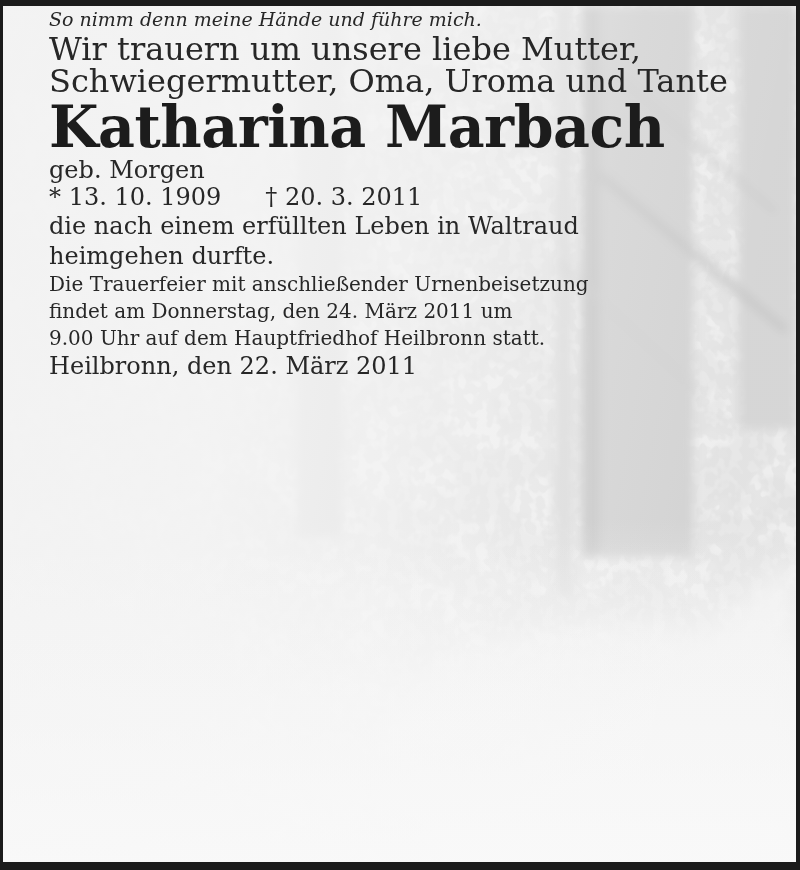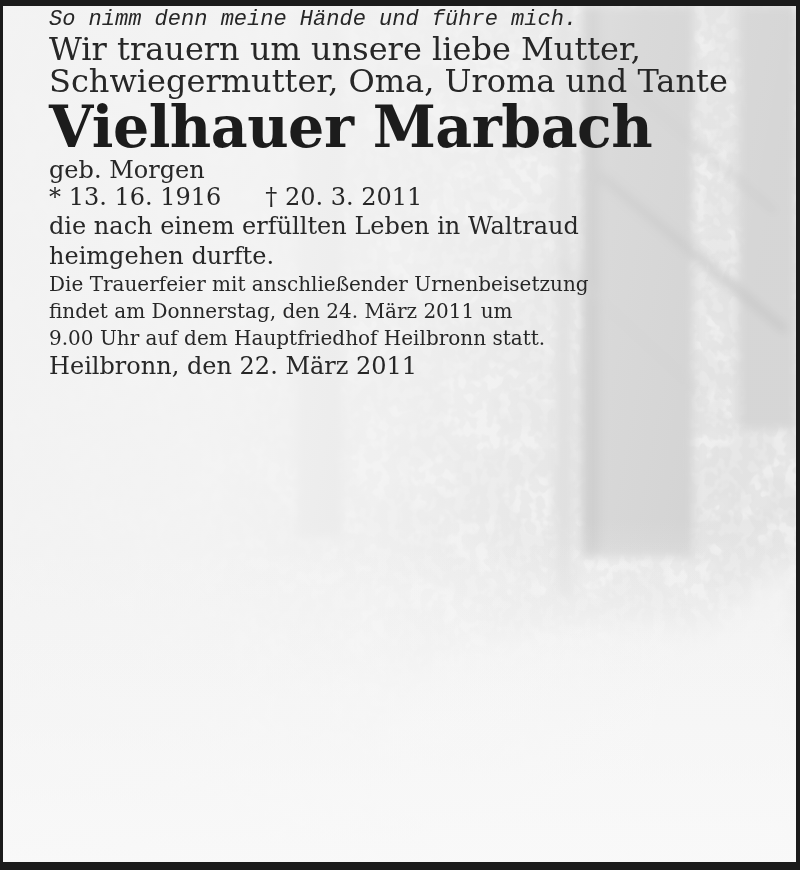--- a/index.html
+++ b/index.html
@@ -36,23 +36,22 @@
         rgba(252,252,252,0.02) 85%);
   }
   .content{
     position:absolute;left:46px;right:36px;top:0;
   }
   .content p, .content h1{margin:0;}
   .multiline{white-space:pre-line;}
   .quote{
     margin-top:37px;
     font-style:italic;
-    font-size:22px;line-height:27px;
+    font-size:19px;line-height:27px;
     color:var(--text);
-    font-family:Liberation Mono, monospace;
   }
   .intro{
     margin-top:17px;
     font-size:32px;line-height:32px;
   }
   .name{
     margin-top:10px;
     font-size:57px;line-height:60px;
     font-weight:bold;
     letter-spacing:-0.5px;
@@ -140,26 +139,26 @@
 
   <div class="white-fade"></div>
 
   <div class="content">
 
     <p class="quote">So nimm denn meine Hände und führe mich.</p>
 
     <p class="intro multiline">Wir trauern um unsere liebe Mutter,
 Schwiegermutter, Oma, Uroma und Tante</p>
 
-    <h1 class="name">Vielhauer Marbach</h1>
+    <h1 class="name">Katharina Marbach</h1>
 
     <p class="maiden">geb. Morgen</p>
 
     <p class="dates">
-      <span class="birth">* 13. 16. 1916</span><span class="death">† 20. 3. 2011</span>
+      <span class="birth">* 13. 10. 1909</span><span class="death">† 20. 3. 2011</span>
     </p>
 
     <p class="passage multiline">die nach einem erfüllten Leben in Waltraud
 heimgehen durfte.</p>
 
 
     <p class="funeral multiline">Die Trauerfeier mit anschließender Urnenbeisetzung
 findet am Donnerstag, den 24. März 2011 um
 9.00 Uhr auf dem Hauptfriedhof Heilbronn statt.</p>
 

